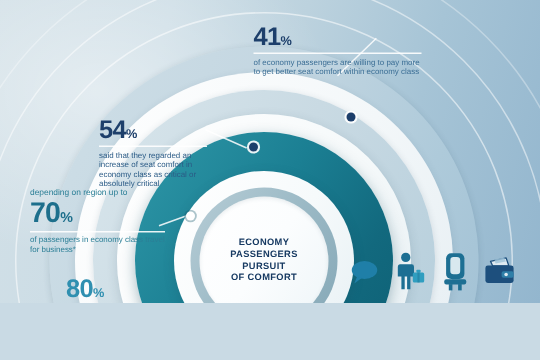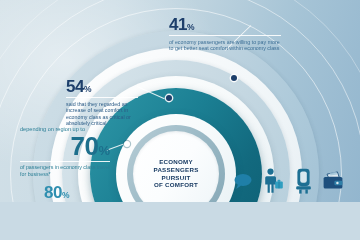--- a/index.html
+++ b/index.html
@@ -77,21 +77,21 @@
 
   .c41{left:158px;top:16px;width:112px;margin-left:11px;}
   .c41 .big{font-size:17px;}
   .c41 .body{color:#3b6e95;}
 
   .c54{left:66px;top:58px;width:72px;margin-top:20px;}
   .c54 .big{font-size:17px;}
 
   .c70{left:20px;top:126px;width:90px;text-align:left;}
   .c70 .pre{color:#2b7f96;font-size:5.6px;line-height:6.8px;}
-  .c70 .big{font-size:26px;color:#1d6f8c;text-align:right;}
+  .c70 .big{font-size:19px;color:#1d6f8c;text-align:left;}
   .c70 .body{color:#2b7f96;}
 
   .c80{left:44px;top:184px;width:90px;}
   .c80 .big{font-size:17px;color:#2f8fb0;}
 
   
   .icons{position:absolute;left:228px;top:160px;display:flex;gap:0px;align-items:flex-end;}
   .icon-cell{width:30px;height:42px;display:flex;align-items:center;justify-content:center;
     position:relative;}
   .icon-cell svg{display:block;}

